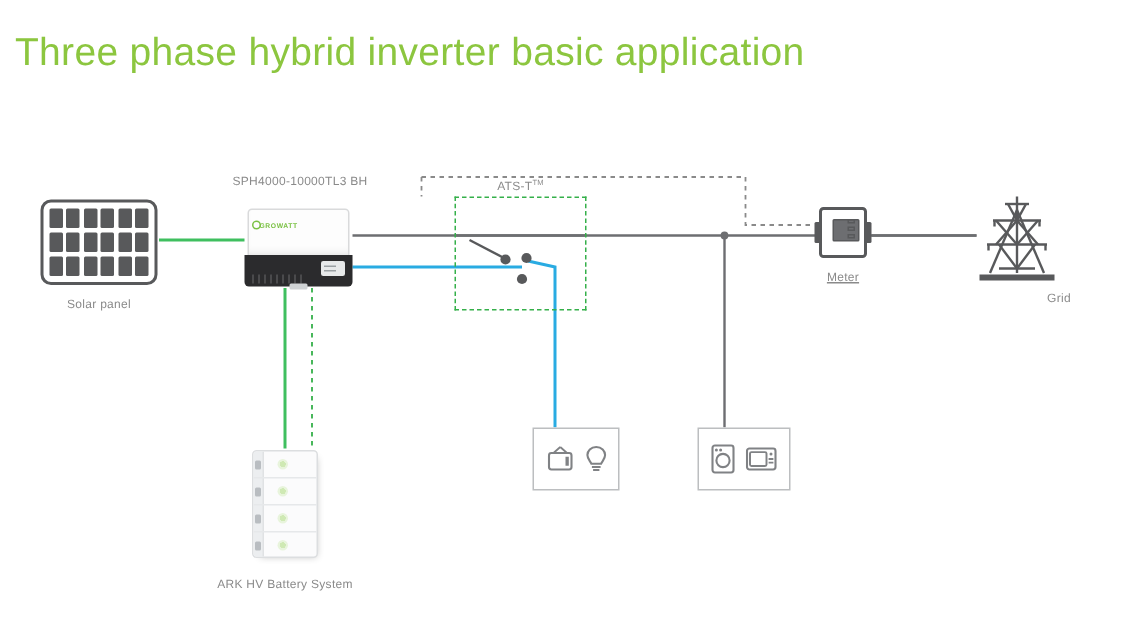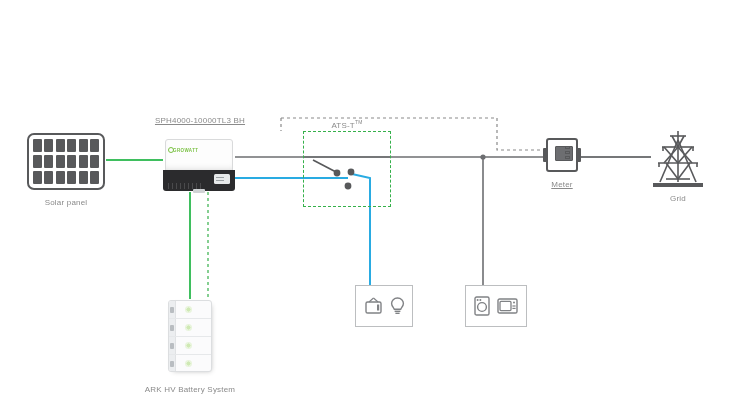--- a/index.html
+++ b/index.html
@@ -76,20 +76,21 @@
   .loadbox{border:1.5px solid #bcbec0;background:#fff;box-sizing:border-box;
      display:flex;align-items:center;justify-content:center;gap:7px;}
   #backup-loads{left:355px;top:285px;width:58px;height:42px;}
   #normal-loads{left:465px;top:285px;width:62px;height:42px;}
 </style>
 </head>
 <body>
 
 <div class="stage">
 
+  <div id="title">Three phase hybrid inverter basic application</div>
 
   <svg id="wires" viewBox="0 0 750 417" xmlns="http://www.w3.org/2000/svg">
 
     <line x1="106" y1="160" x2="163" y2="160" stroke="#3fbf5f" stroke-width="2"></line>
 
     <line x1="190" y1="192" x2="190" y2="299" stroke="#3fbf5f" stroke-width="2"></line>
 
     <line x1="208" y1="192" x2="208" y2="299" stroke="#35b04a" stroke-width="1.2" stroke-dasharray="3 3"></line>
 
     <line x1="235" y1="157" x2="651" y2="157" stroke="#6d6e71" stroke-width="1.6"></line>
@@ -161,21 +162,21 @@
   <div class="node" id="inverter">
     <div id="inv-top">
       <div id="inv-logo">GROWATT</div>
     </div>
     <div id="inv-bot">
       <div id="inv-screen"></div>
       <div id="inv-vents"></div>
     </div>
     <div id="inv-port"></div>
   </div>
-  <div class="cap" style="left:140px;top:116px;width:120px;text-decoration:underline;">SPH4000-10000TL3 BH</div>
+  <div class="cap" style="left:140px;top:116px;width:120px;">SPH4000-10000TL3 BH</div>
 
   <div class="node" id="battery">
     <div class="spine"></div>
     <div class="mod" style="top:0"></div>
     <div class="mod" style="top:18px"></div>
     <div class="mod" style="top:36px"></div>
     <div class="mod" style="top:54px"></div>
     <div class="tab" style="top:6px"></div>
     <div class="tab" style="top:24px"></div>
     <div class="tab" style="top:42px"></div>
@@ -195,21 +196,21 @@
       <div id="meter-screen"></div>
       <div id="meter-btns">
           <i></i>
           <i></i>
           <i></i>
         </div>
     </div>
   </div>
   <div class="cap" style="left:522px;top:180px;width:80px;text-decoration:underline;">Meter</div>
 
-  <div class="cap" style="left:638px;top:194px;width:80px;">Grid</div>
+  <div class="cap" style="left:666px;top:194px;width:80px;">Grid</div>
 
   <div class="node loadbox" id="backup-loads">
     <svg width="19" height="20" viewBox="0 0 19 20">
       <line x1="5" y1="6" x2="9.5" y2="2" stroke="#808285" stroke-width="1.2"></line>
       <line x1="14" y1="6" x2="9.5" y2="2" stroke="#808285" stroke-width="1.2"></line>
       <rect x="2" y="6" width="15" height="11" rx="1.6" fill="none" stroke="#808285" stroke-width="1.4"></rect>
       <rect x="13" y="8.5" width="2.2" height="6" fill="#808285"></rect>
     </svg>
     <svg width="15" height="21" viewBox="0 0 15 21">
       <path d="M7.5 2 C3.9 2 1.6 4.6 1.6 7.4 C1.6 10 3.6 11.4 4.3 13.2 L10.7 13.2 C11.4 11.4 13.4 10 13.4 7.4 C13.4 4.6 11.1 2 7.5 2 Z" fill="none" stroke="#808285" stroke-width="1.4"></path>

